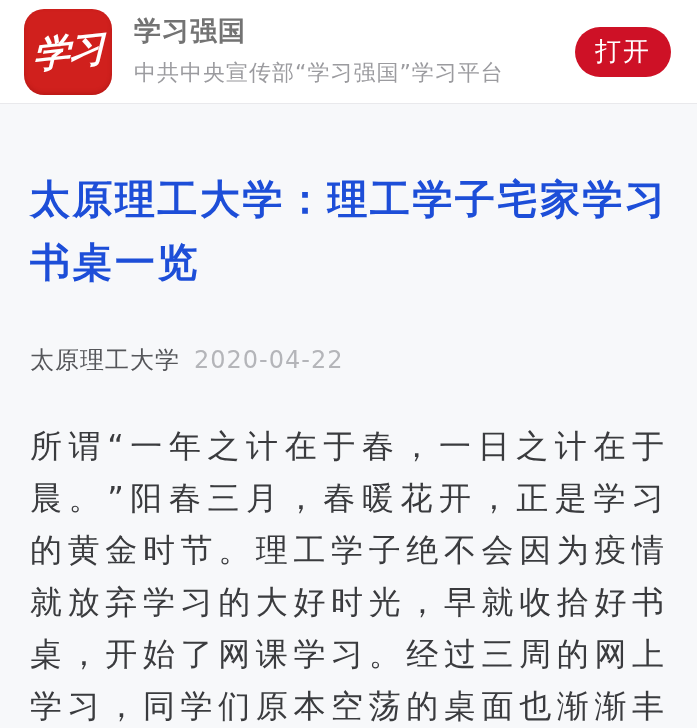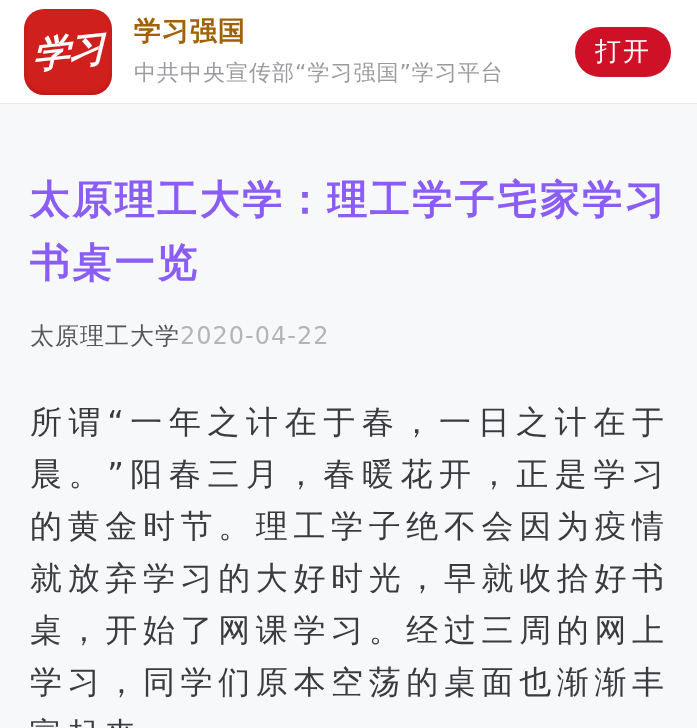--- a/index.html
+++ b/index.html
@@ -39,21 +39,21 @@
     line-height: 1;
   }
   .app-info {
     margin-left: 22px;
     flex: 1;
     min-width: 0;
   }
   .app-name {
     font-size: 27px;
     font-weight: 700;
-    color: #a16207;
+    color: #737373;
     line-height: 1.2;
     letter-spacing: 1px;
   }
   .app-subtitle {
     margin-top: 10px;
     font-size: 22px;
     color: #9b9b9f;
     letter-spacing: 1px;
     white-space: nowrap;
     overflow: hidden;
@@ -76,29 +76,30 @@
   }
   
   .article {
     width: 697px; height: 624px;
     background: #f7f8fa;
     padding: 64px 28px 0 30px;
   }
   .article-title {
     font-size: 40px;
     font-weight: 700;
-    color: #8b5cf6;
+    color: #1d4ed8;
     line-height: 63px;
     letter-spacing: 2.5px;
     max-width: 640px;
   }
   .byline {
-    margin-top: 26px;
+    margin-top: 50px;
     display: flex;
     align-items: baseline;
+    gap: 14px;
   }
   .byline .source {
     font-size: 24px;
     color: #55565a;
     letter-spacing: 1px;
   }
   .byline .date {
     font-size: 24px;
     color: #b4b5b9;
     letter-spacing: 1px;

